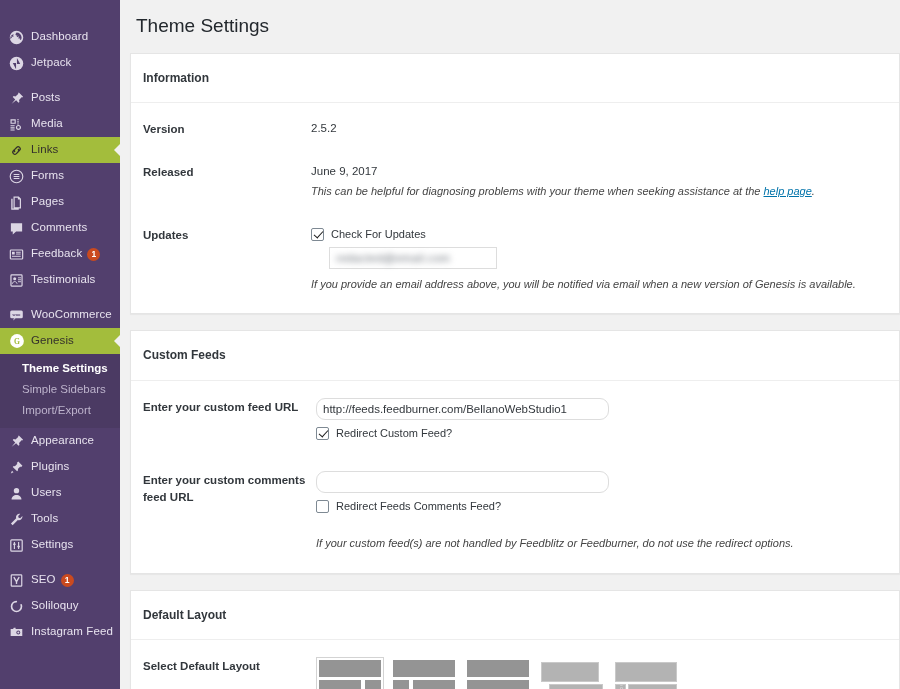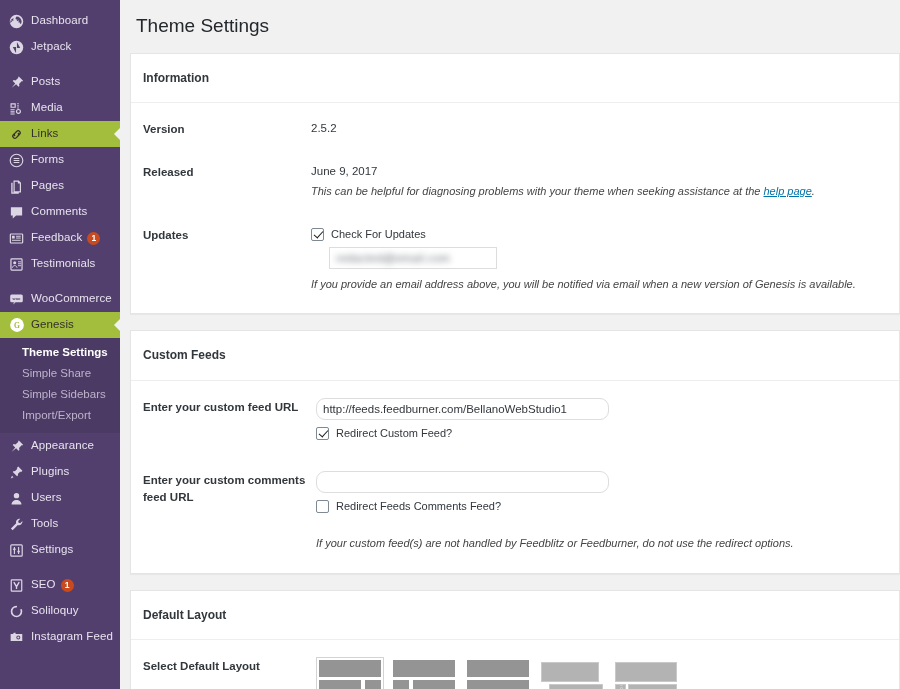--- a/index.html
+++ b/index.html
@@ -12,21 +12,21 @@
     -webkit-font-smoothing: antialiased;
   }
   #app { position: relative; width: 900px; height: 689px; display: flex; }
 
   
   #sidebar {
     width: 120px; flex: 0 0 120px; height: 689px;
     background: #523f6d;
     color: #e6e0ec;
     font-size: 11.5px;
-    padding-top: 8px;
+    padding-top: 24px;
     position: relative;
     overflow: hidden;
   }
   .nav-item {
     display: flex; align-items: center;
     height: 26px; padding: 0 0 0 8px;
     color: #e8e3ef;
     position: relative;
     white-space: nowrap;
   }
@@ -302,21 +302,20 @@
           <svg width="16" height="16" viewBox="0 0 20 20">
             <circle cx="10" cy="10" r="8.6" fill="#fff"></circle>
             <text x="10" y="13.4" font-size="9.5" fill="#a3bd3c" text-anchor="middle" font-family="Liberation Serif, serif" font-weight="bold">G</text>
           </svg>
         </span>
       <span class="nav-label">Genesis</span>
     </div>
 
     <div class="submenu">
       <a class="sub-item active">Theme Settings</a>
-      <a class="sub-item">Simple Share</a>
       <a class="sub-item">Simple Sidebars</a>
       <a class="sub-item">Import/Export</a>
     </div>
 
     <div class="nav-item">
       <span class="ic">
           <svg width="15" height="15" viewBox="0 0 20 20" fill="#e8e3ef">
             <path d="M13.1 1.9l-1.1 1 .6.6-4 3.8-2.4-.5-1.2 1.2 3.3 3.2-4.7 5.9 5.9-4.7 3.2 3.3 1.2-1.2-.5-2.4 3.8-4 .6.6 1-1.1-5.7-5.7z"></path>
           </svg>
         </span>

